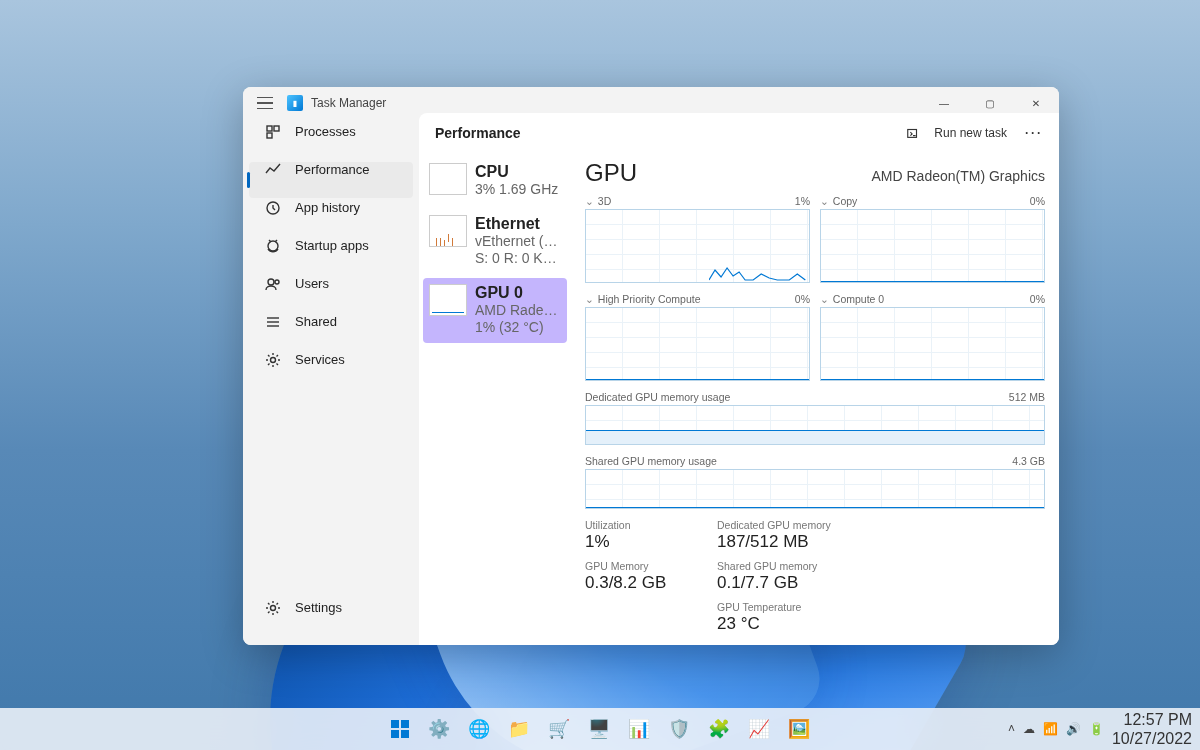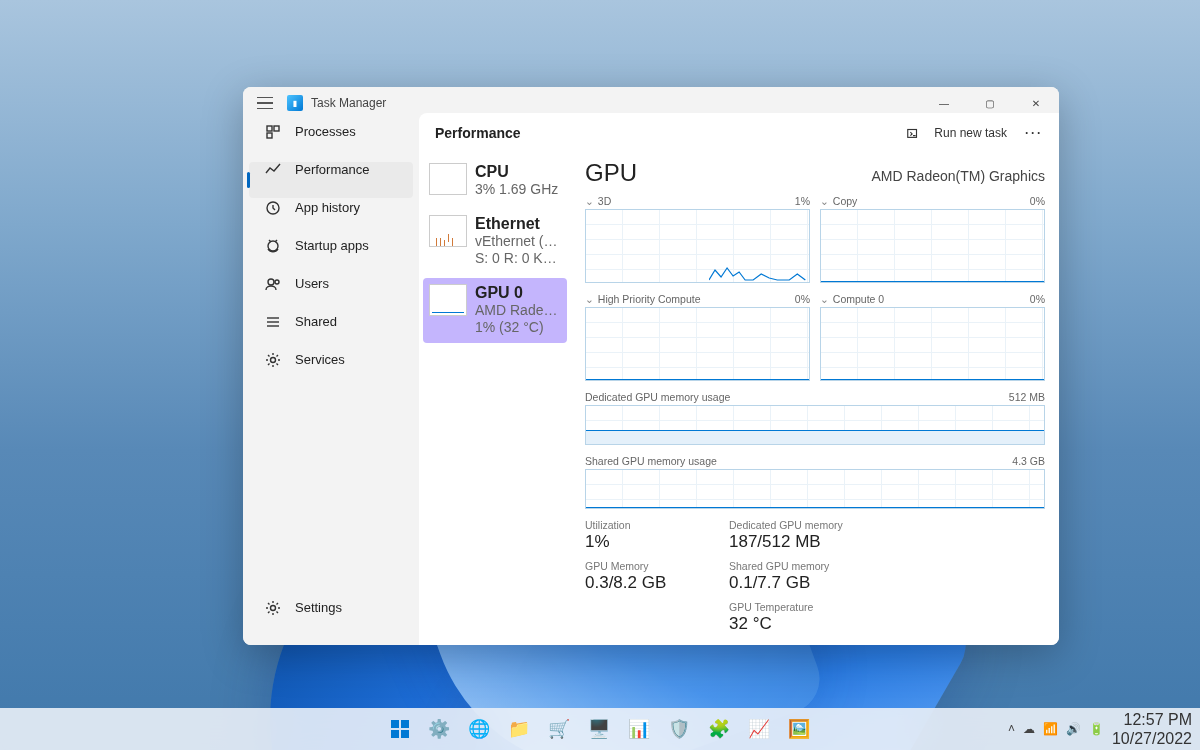--- a/index.html
+++ b/index.html
@@ -49,21 +49,21 @@
 .chart-label{display:flex;font-size:10.5px;color:#666;margin-bottom:2px}
 .chart-label .right{margin-left:auto}
 .chart-label .chev{margin-right:4px;color:#888}
 .chart{height:74px;border:1px solid #b8d4e8;background:repeating-linear-gradient(to right,transparent 0,transparent 36px,#eaf2f8 36px,#eaf2f8 37px),repeating-linear-gradient(to bottom,transparent 0,transparent 14px,#eaf2f8 14px,#eaf2f8 15px);position:relative;overflow:hidden}
 .chart.short{height:40px}
 .chart .squiggle{position:absolute;bottom:0;left:55%;right:0;height:20px}
 .chart .squiggle svg{width:100%;height:100%}
 .chart .line-copy{position:absolute;left:0;right:0;bottom:0;height:1px;background:#0078d4}
 .wide-label{display:flex;font-size:10.5px;color:#666;margin-bottom:2px}
 .wide-label .right{margin-left:auto}
-.stats{display:flex;gap:38px;margin-top:10px;flex-wrap:wrap}
+.stats{display:flex;gap:26px;margin-top:10px;flex-wrap:wrap}
 .stat-col{min-width:106px}
 .stat-label{font-size:10.5px;color:#777;margin-bottom:1px}
 .stat-val{font-size:17px;color:#222;margin-bottom:8px}
 .taskbar{position:absolute;left:0;right:0;bottom:0;height:42px;background:rgba(238,243,249,.88);backdrop-filter:blur(20px);display:flex;align-items:center}
 .taskbar-center{display:flex;gap:4px;margin:0 auto}
 .tb-icon{width:36px;height:36px;border-radius:4px;display:flex;align-items:center;justify-content:center;cursor:pointer;font-size:18px}
 .tb-right{position:absolute;right:8px;display:flex;align-items:center;gap:8px;font-size:11px;color:#333}
 .tray-icons{display:flex;gap:8px;font-size:12px;color:#444}
 .clock{text-align:right;line-height:1.2;font-size:16px}
 .win-start{width:18px;height:18px;display:grid;grid-template-columns:1fr 1fr;grid-template-rows:1fr 1fr;gap:1.5px}
@@ -278,21 +278,21 @@
               <div class="stat-val">1%</div>
               <div class="stat-label">GPU Memory</div>
               <div class="stat-val">0.3/8.2 GB</div>
             </div>
             <div class="stat-col">
               <div class="stat-label">Dedicated GPU memory</div>
               <div class="stat-val">187/512 MB</div>
               <div class="stat-label">Shared GPU memory</div>
               <div class="stat-val">0.1/7.7 GB</div>
               <div class="stat-label">GPU Temperature</div>
-              <div class="stat-val">32 °C</div>
+              <div class="stat-val">23 °C</div>
             </div>
 
           </div>
         </div>
       </div>
     </div>
   </div>
 </div>
 
 <div class="taskbar">

